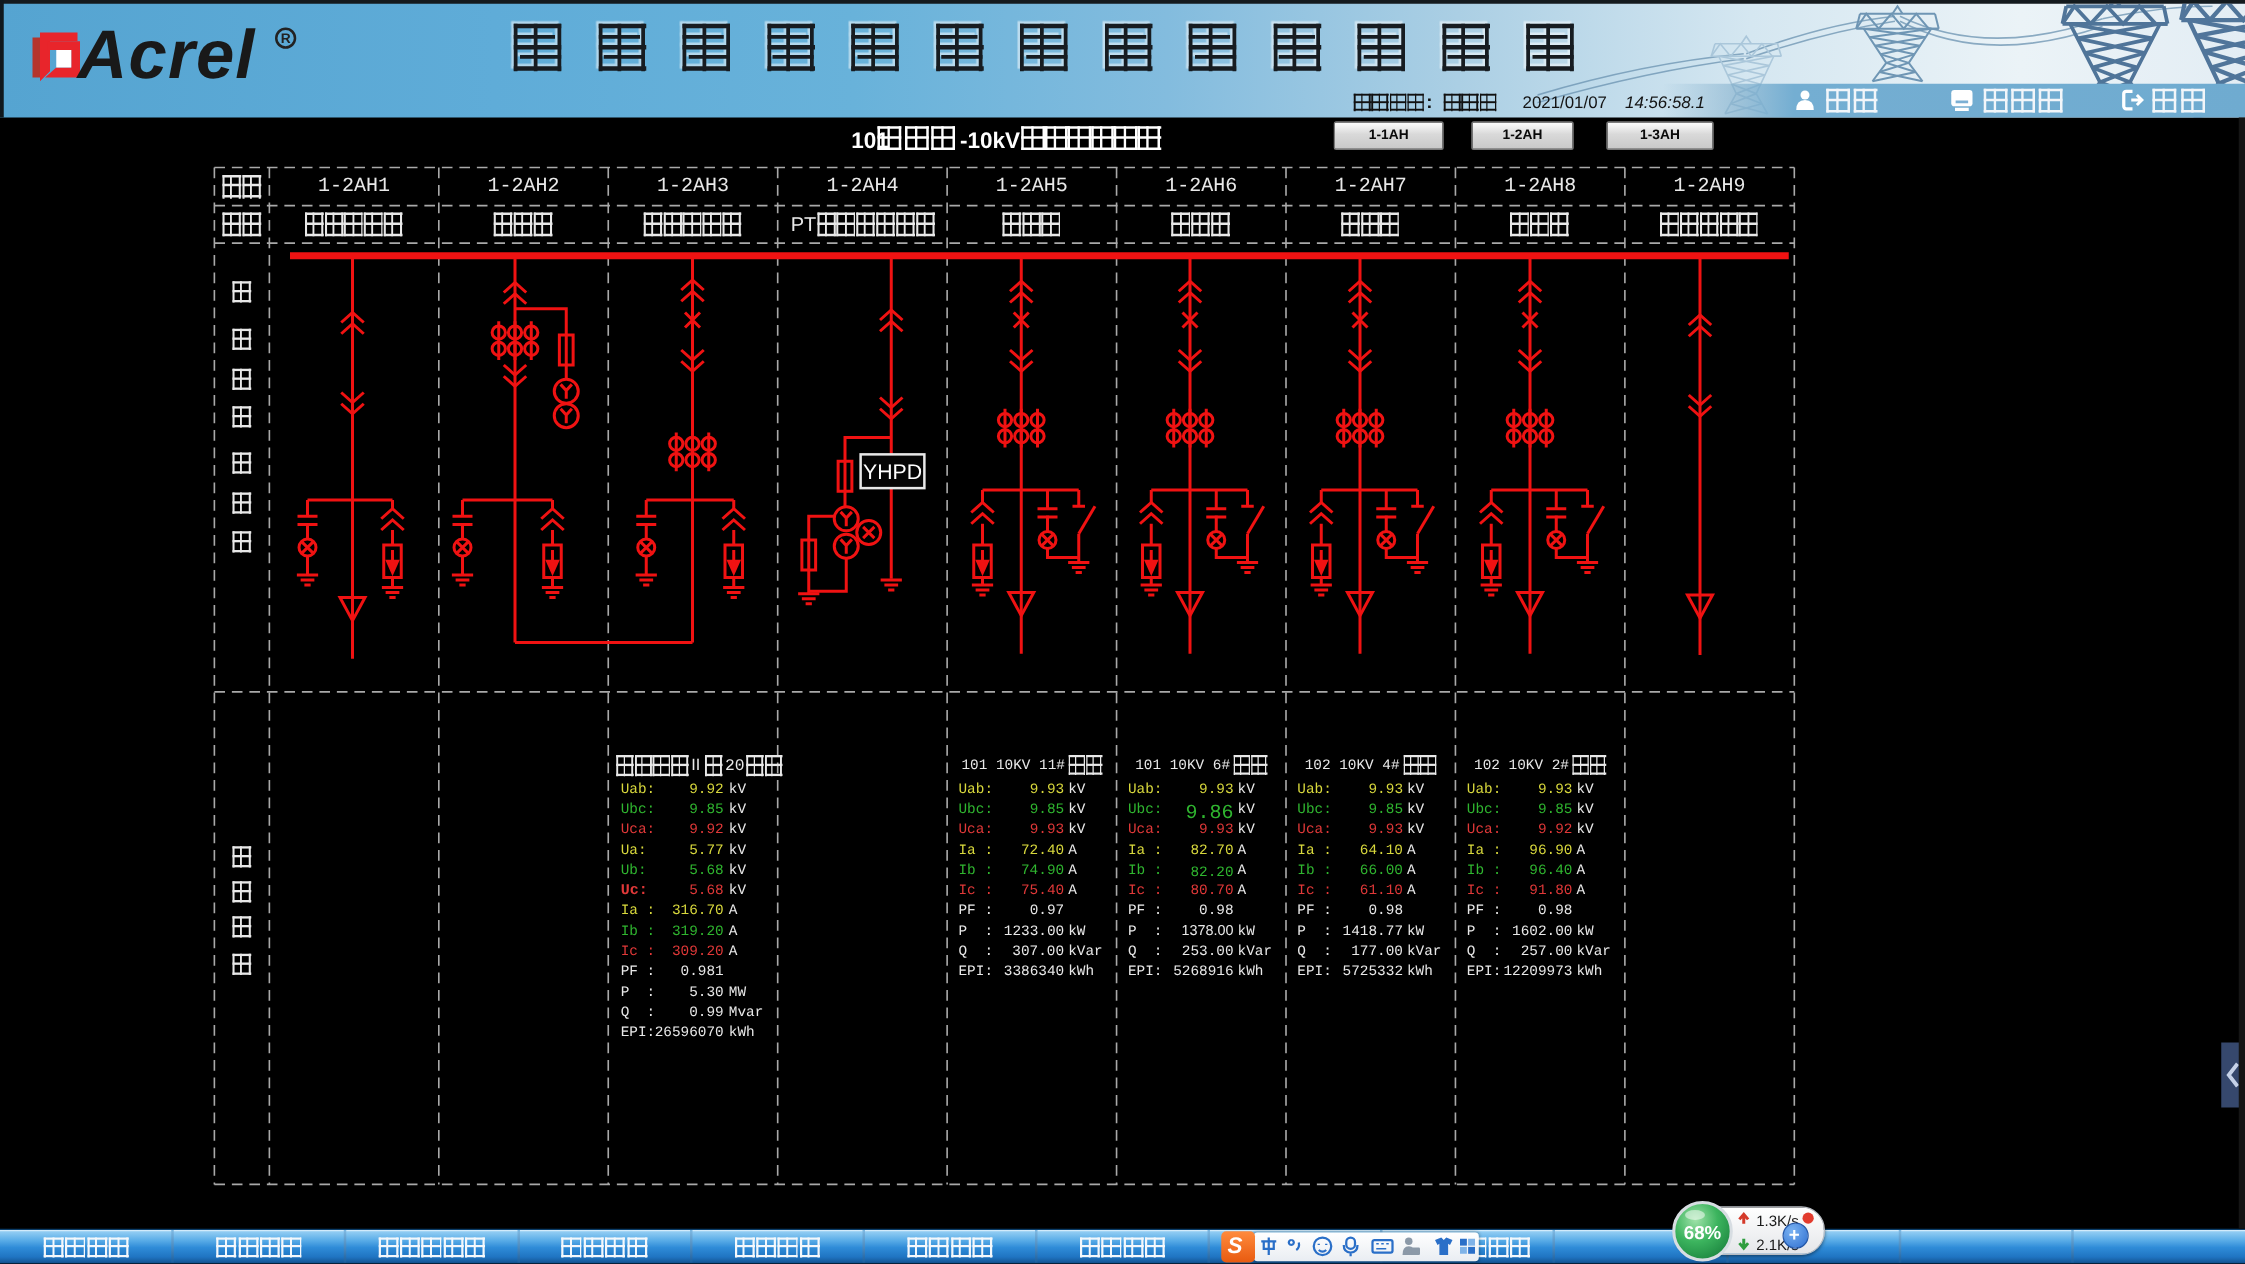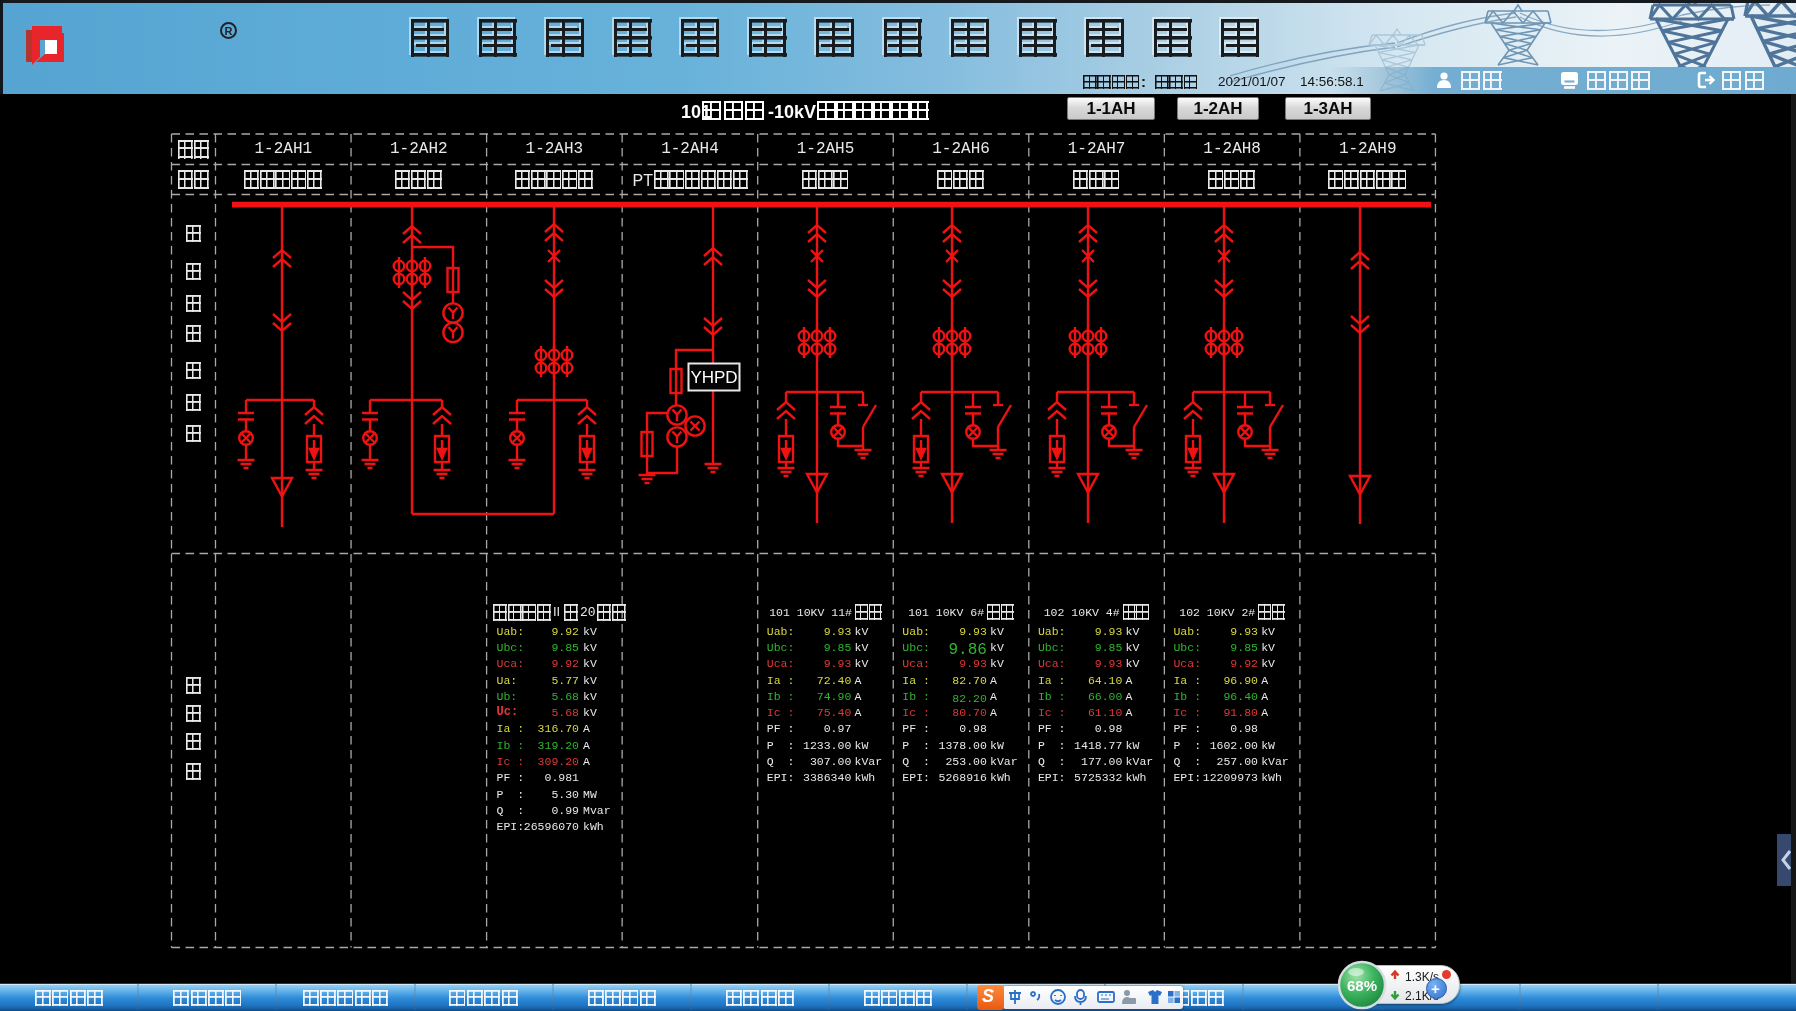--- a/index.html
+++ b/index.html
@@ -20,21 +20,21 @@
  linear-gradient(currentColor,currentColor) 0 0/9% 100% no-repeat,
  linear-gradient(currentColor,currentColor) 100% 0/9% 100% no-repeat,
  linear-gradient(currentColor,currentColor) 46% 0/9% 100% no-repeat;
  filter:drop-shadow(-1.5px -1.5px 0 rgba(255,255,255,.5))}
 #hdr{position:absolute;left:0;top:0;width:1796px;height:94px;
  background:linear-gradient(to right,#55a4d1 0,#5facd8 22%,#68b2da 38%,#83bcde 52%,#abcfe4 65%,#d5e7f1 78%,#ebf3f7 90%,#e3edf4 100%)}
 #hdr .topline{position:absolute;left:0;top:0;width:100%;height:3px;background:#141a1e}
 #strip{position:absolute;left:1330px;top:67px;width:466px;height:27px;
  background:linear-gradient(to right,rgba(120,160,190,0) 0,rgba(116,166,198,.55) 60px,#74aed2 105px,#6fabd0 100%)}
 .gbtn{position:absolute;top:97px;height:23px;background:linear-gradient(#fdfdfd,#d9d9d9 45%,#c9c9c9);
- border:1px solid #7a7a7a;border-radius:2px;color:#0a0a0a;font-weight:700;font-size:17px;
+ border:1px solid #7a7a7a;border-radius:2px;color:#0a0a0a;font-weight:700;font-size:11px;
  text-align:center;line-height:21px;font-family:'Liberation Sans',sans-serif}
 #tbar{position:absolute;left:0;top:983px;width:1796px;height:28px;
  background:linear-gradient(#9dd3f5 0,#5fb0e9 28%,#2f8cd8 52%,#1f74c2 80%,#175d9f 93%,#0e4a86 100%);
  border-top:1px solid #0a3c68}
 #tbar:before{content:"";position:absolute;left:0;top:0;width:100%;height:1px;background:rgba(255,255,255,.55)}
 .tsep{position:absolute;top:1px;width:2px;height:26px;background:linear-gradient(#7fb9e2,#1c5f9e)}
 .tray{position:absolute}
 </style></head><body>
 <div id="scr">
     <div id="hdr">
@@ -108,20 +108,21 @@
 <div id="strip"></div>
 
 <svg class="tray" style="left:22px;top:22px" width="222" height="52" viewBox="0 0 222 52">
  <g>
   <path d="M4 8 h14 v6 h-8 v26 h-6 z" fill="#b5352c"></path>
   <path d="M10 4 h30 v7 h-22 v24 l-8 8 z" fill="#e8252b"></path>
   <path d="M16 11 h26 v29 h-28 l9 -8 h12 v-14 h-19 z" fill="#e8252b"></path>
   <path d="M23 18 h12 v14 h-12 z" fill="#fff"></path>
  </g>
 </svg>
+<div class="t" style="left:62px;top:12px;font-size:55px;color:#191919;font-family:'Liberation Sans',monospace;letter-spacing:1px;"><b><i>Acrel</i></b></div>
 <div class="t" style="left:220px;top:22px;width:17px;height:17px;border:2px solid #222;border-radius:50%;color:#222;font:bold 11px 'Liberation Sans';text-align:center;line-height:14px">R</div>
 <i class="g2" style="left:411px;top:19px;width:38px;height:38px;color:#171c21"></i>
 <i class="g2" style="left:478.5px;top:19px;width:38px;height:38px;color:#171c21"></i>
 <i class="g2" style="left:546px;top:19px;width:38px;height:38px;color:#171c21"></i>
 <i class="g2" style="left:613.5px;top:19px;width:38px;height:38px;color:#171c21"></i>
 <i class="g2" style="left:681px;top:19px;width:38px;height:38px;color:#171c21"></i>
 <i class="g2" style="left:748.5px;top:19px;width:38px;height:38px;color:#171c21"></i>
 <i class="g2" style="left:816px;top:19px;width:38px;height:38px;color:#171c21"></i>
 <i class="g2" style="left:883.5px;top:19px;width:38px;height:38px;color:#171c21"></i>
 <i class="g2" style="left:951px;top:19px;width:38px;height:38px;color:#171c21"></i>
@@ -131,21 +132,21 @@
 <i class="g2" style="left:1221px;top:19px;width:38px;height:38px;color:#171c21"></i>
 <i class="g " style="left:1083px;top:75px;width:13.5px;height:13.5px;color:#111"></i>
     <i class="g " style="left:1097.3px;top:75px;width:13.5px;height:13.5px;color:#111"></i>
     <i class="g " style="left:1111.6px;top:75px;width:13.5px;height:13.5px;color:#111"></i>
     <i class="g " style="left:1125.9px;top:75px;width:13.5px;height:13.5px;color:#111"></i>
 <div class="t" style="left:1141px;top:73px;font-size:15px;color:#111;font-family:'Liberation Sans',monospace;"><b>:</b></div>
 <i class="g " style="left:1155px;top:75px;width:13.5px;height:13.5px;color:#111"></i>
     <i class="g " style="left:1169.3px;top:75px;width:13.5px;height:13.5px;color:#111"></i>
     <i class="g " style="left:1183.6px;top:75px;width:13.5px;height:13.5px;color:#111"></i>
 <div class="t" style="left:1218px;top:74px;font-size:13.5px;color:#141414;font-family:'Liberation Sans',monospace;">2021/01/07</div>
-<div class="t" style="left:1300px;top:74px;font-size:13.5px;color:#141414;font-family:'Liberation Sans',monospace;">14:56:58.1</div>
+<div class="t" style="left:1300px;top:74px;font-size:13.5px;color:#141414;font-family:'Liberation Sans',monospace;font-style:italic;">14:56:58.1</div>
 <svg class="tray" style="left:1434px;top:70px" width="20" height="20" viewBox="0 0 20 20">
  <circle cx="10" cy="6" r="3.6" fill="#fff"></circle>
       <path d="M3 18 q0 -8 7 -8 q7 0 7 8 z" fill="#fff"></path>
     </svg>
 <i class="g " style="left:1461px;top:71px;width:19px;height:19px;color:#f2f6fa"></i>
     <i class="g " style="left:1482.5px;top:71px;width:19px;height:19px;color:#f2f6fa"></i>
 <svg class="tray" style="left:1560px;top:71px" width="19" height="18" viewBox="0 0 19 18">
  <rect x="1" y="1" width="17" height="13" rx="2.5" fill="#fff"></rect>
  <path d="M4 16.5 h11" stroke="#fff" stroke-width="2.6"></path>
  <path d="M4.5 10.5 h10" stroke="#7cb0d4" stroke-width="2.2"></path>
@@ -577,21 +578,21 @@
     <div class="t" style="left:990.05px;top:673.64px;font-size:11.5px;color:#e8e8e8;font-family:'Liberation Mono',monospace;">A</div>
 <div class="t" style="left:902.35px;top:689.92px;font-size:11.5px;color:#2fb52f;font-family:'Liberation Mono',monospace;">Ib :</div>
     <div class="t" style="right:809.15px;left:auto;top:692px;font-size:11.5px;color:#2fb52f;font-family:Liberation Mono, monospace;">82.20</div>
     <div class="t" style="left:990.05px;top:689.92px;font-size:11.5px;color:#e8e8e8;font-family:'Liberation Mono',monospace;">A</div>
 <div class="t" style="left:902.35px;top:706.2px;font-size:11.5px;color:#e03838;font-family:'Liberation Mono',monospace;">Ic :</div>
     <div class="t" style="right:809.15px;left:auto;top:706.2px;font-size:11.5px;color:#e03838;font-family:'Liberation Mono',monospace;">80.70</div>
     <div class="t" style="left:990.05px;top:706.2px;font-size:11.5px;color:#e8e8e8;font-family:'Liberation Mono',monospace;">A</div>
 <div class="t" style="left:902.35px;top:722.48px;font-size:11.5px;color:#e8e8e8;font-family:'Liberation Mono',monospace;">PF :</div>
     <div class="t" style="right:809.15px;left:auto;top:722.48px;font-size:11.5px;color:#e8e8e8;font-family:'Liberation Mono',monospace;">0.98</div>
 <div class="t" style="left:902.35px;top:738.76px;font-size:11.5px;color:#e8e8e8;font-family:'Liberation Mono',monospace;">P  :</div>
-    <div class="t" style="right:809.15px;left:auto;top:738.76px;font-size:11.5px;color:#e8e8e8;font-family:Liberation Mono, monospace;">1378.00</div>
+    <div class="t" style="right:809.15px;left:auto;top:738.76px;font-size:11.5px;color:#e8e8e8;font-family:Liberation Sans, sans-serif;">1378.00</div>
     <div class="t" style="left:990.05px;top:738.76px;font-size:11.5px;color:#e8e8e8;font-family:'Liberation Mono',monospace;">kW</div>
 <div class="t" style="left:902.35px;top:755.04px;font-size:11.5px;color:#e8e8e8;font-family:'Liberation Mono',monospace;">Q  :</div>
     <div class="t" style="right:809.15px;left:auto;top:755.04px;font-size:11.5px;color:#e8e8e8;font-family:'Liberation Mono',monospace;">253.00</div>
     <div class="t" style="left:990.05px;top:755.04px;font-size:11.5px;color:#e8e8e8;font-family:'Liberation Mono',monospace;">kVar</div>
 <div class="t" style="left:902.35px;top:771.32px;font-size:11.5px;color:#e8e8e8;font-family:'Liberation Mono',monospace;">EPI:</div>
     <div class="t" style="right:809.15px;left:auto;top:771.32px;font-size:11.5px;color:#e8e8e8;font-family:'Liberation Mono',monospace;">5268916</div>
     <div class="t" style="left:990.05px;top:771.32px;font-size:11.5px;color:#e8e8e8;font-family:'Liberation Mono',monospace;">kWh</div>
 <div class="t" style="left:1043.73px;top:606px;font-size:11.5px;color:#e8e8e8;font-family:'Liberation Mono',monospace;">102 10KV 4#</div>
 <i class="g " style="left:1122.63px;top:604px;width:13px;height:16px;color:#e8e8e8"></i>
     <i class="g " style="left:1136.23px;top:604px;width:13px;height:16px;color:#e8e8e8"></i>

